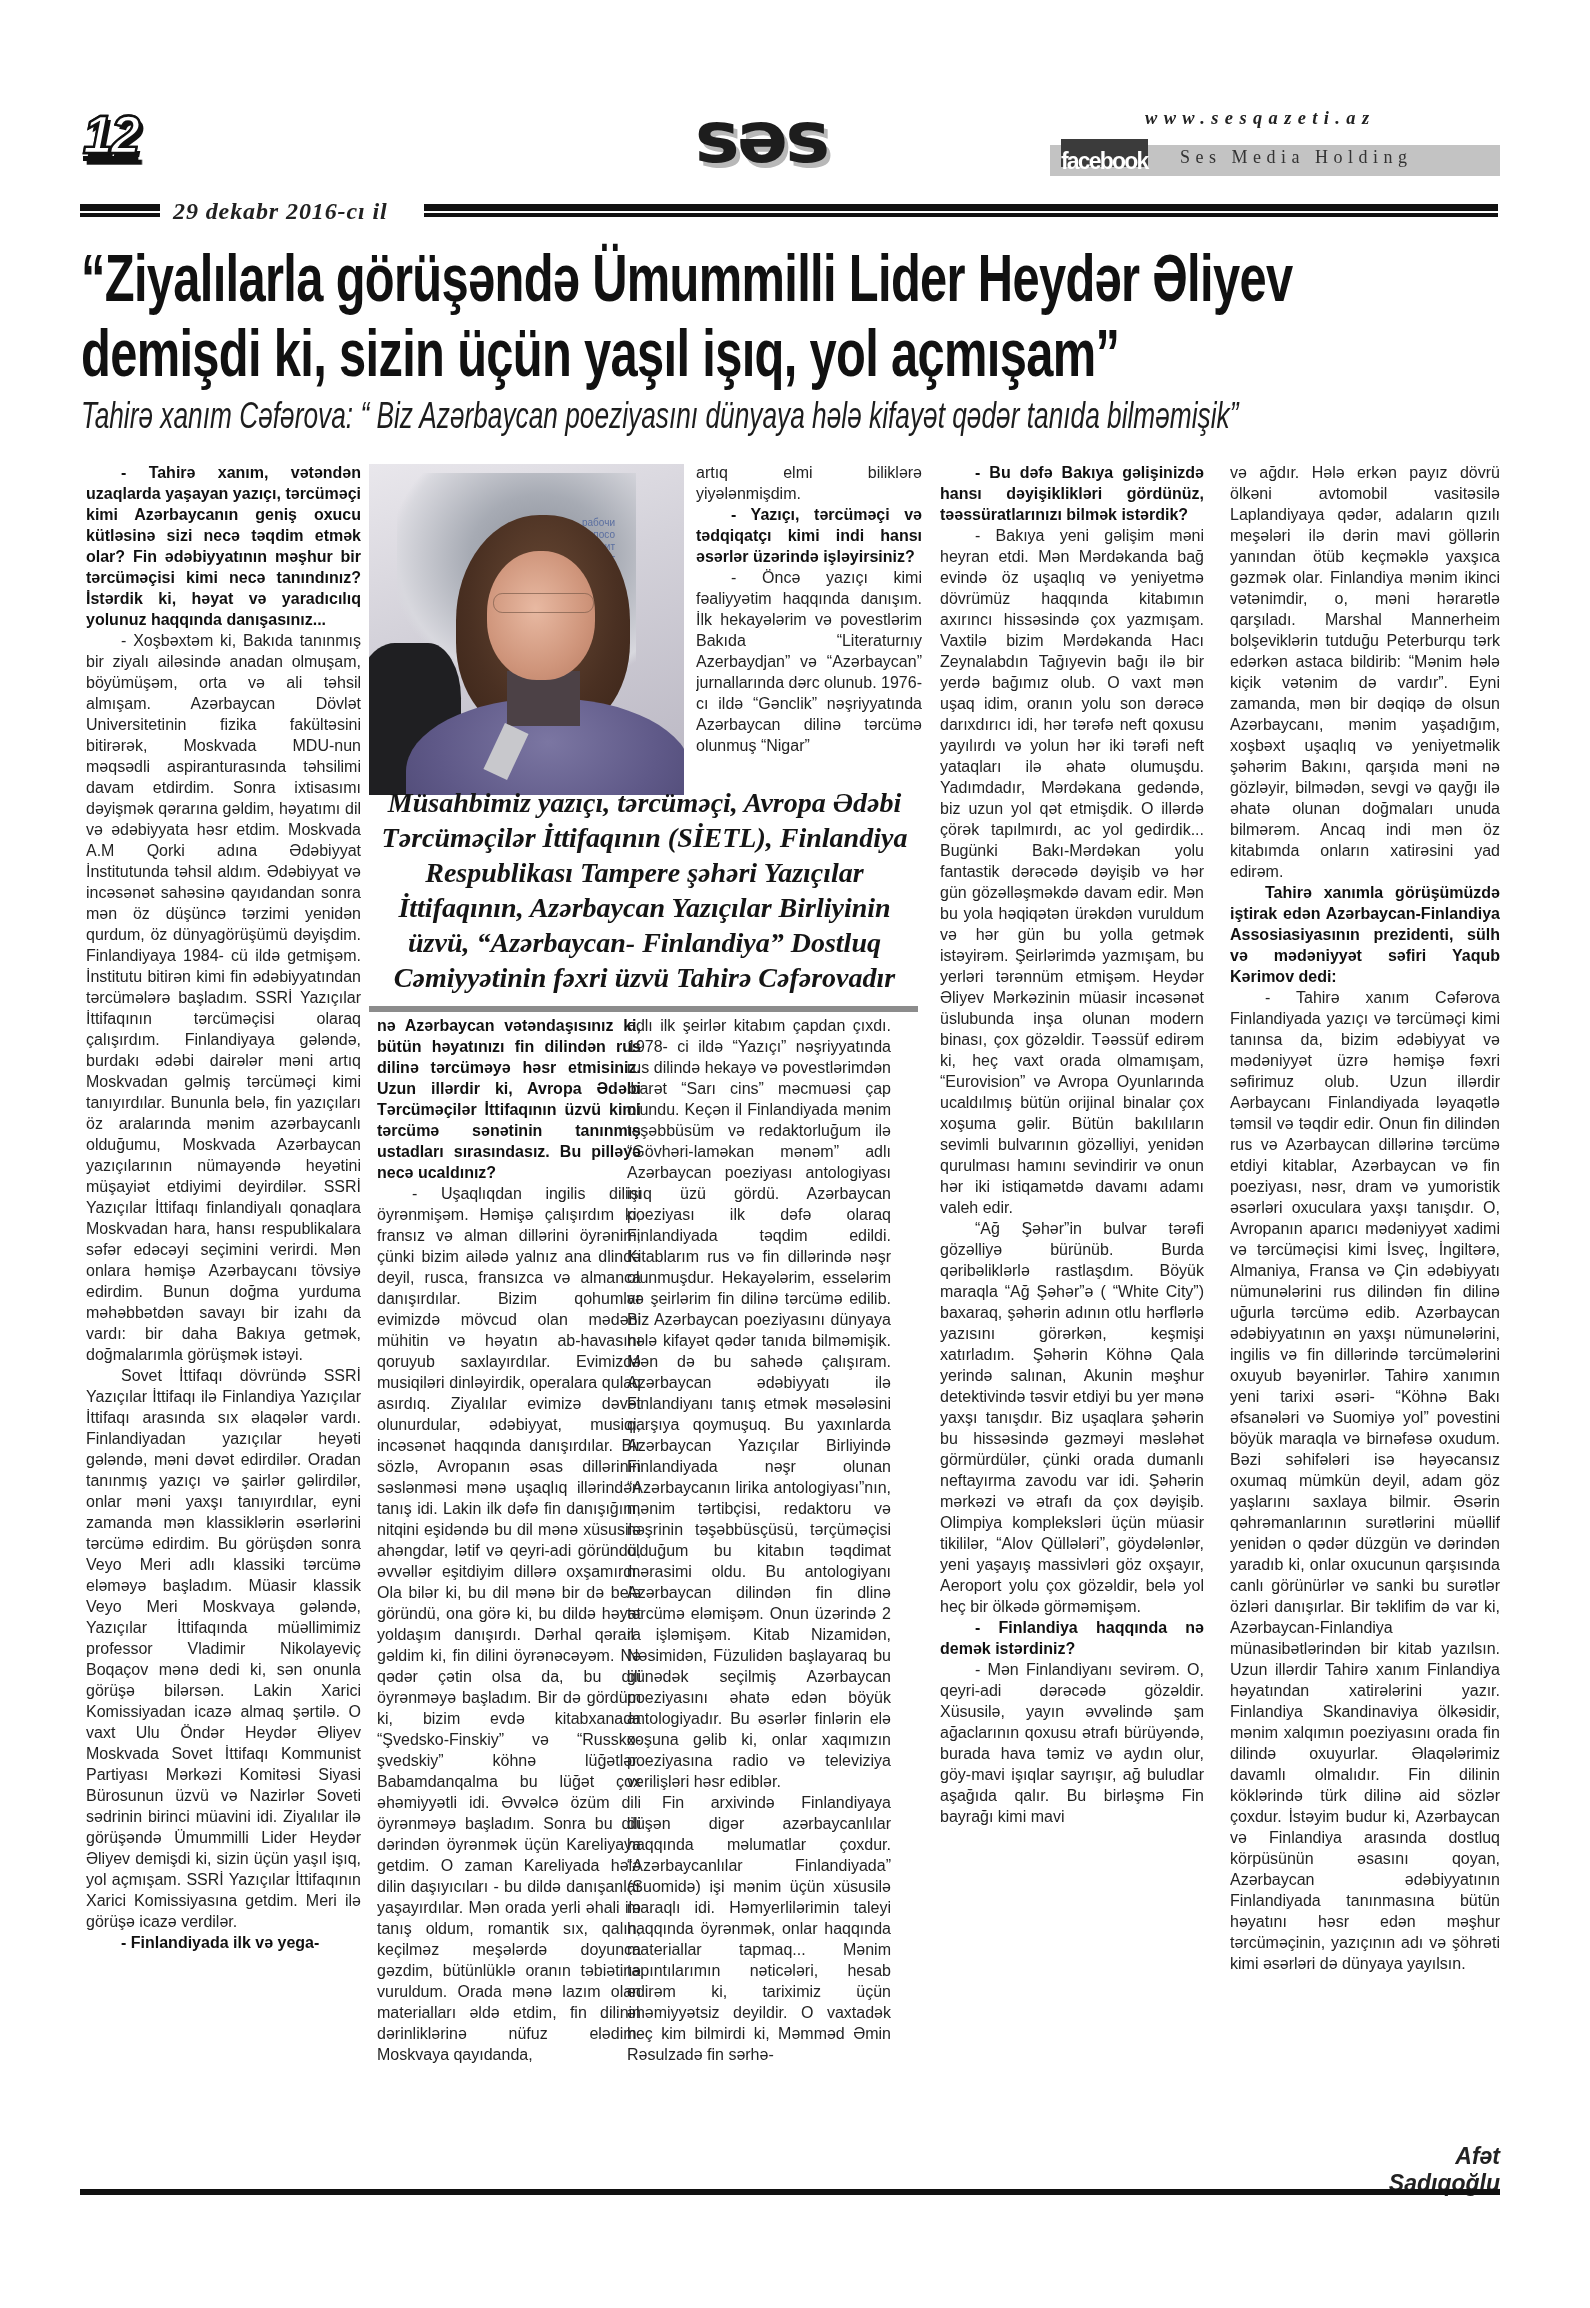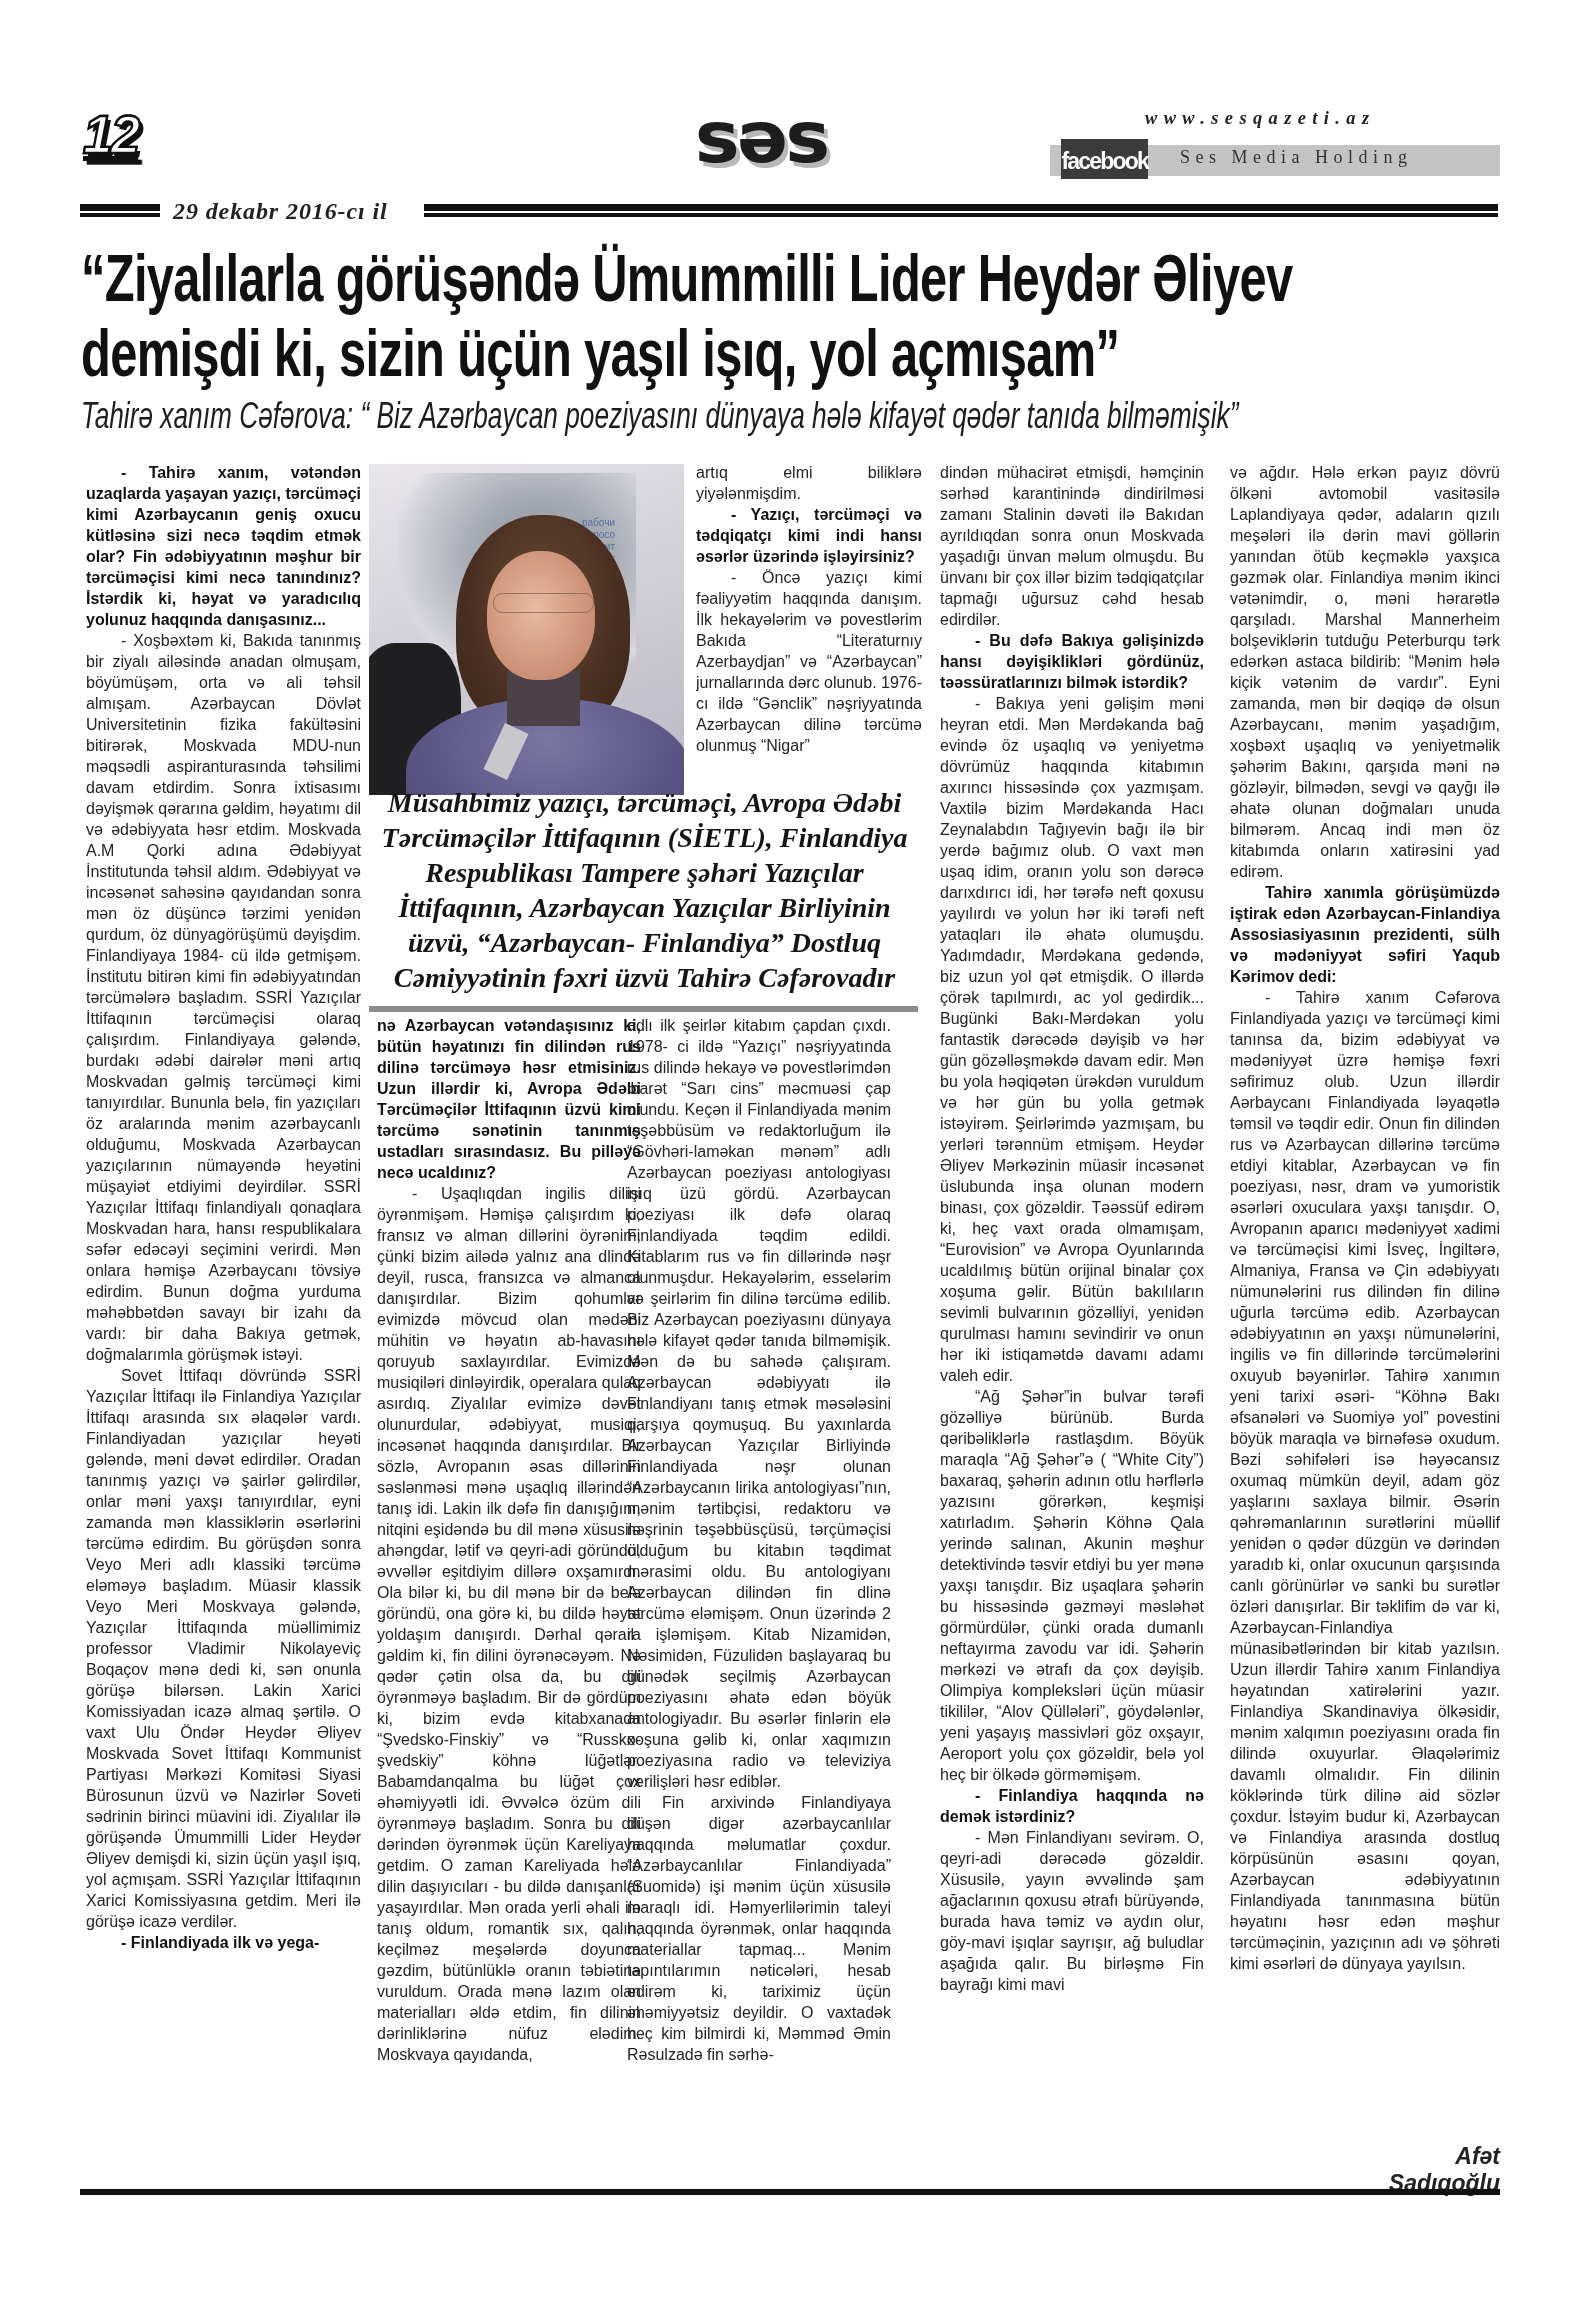--- a/index.html
+++ b/index.html
@@ -26,24 +26,24 @@
   .website {
     position: absolute; left: 1137px; top: 108px;
     font-family: "Liberation Serif", serif; font-style: italic; font-weight: bold;
     font-size: 18.4px; letter-spacing: 6.4px; color: #222; margin-left: 8px;
   }
   .fb-bar {
     position: absolute; left: 1050px; top: 145px; width: 450px; height: 31px;
     background: #c3c3c3;
   }
   .fb-logo {
-    position: absolute; left: 1061px; top: 139px; width: 87px; height: 40px;
+    position: absolute; left: 1061px; top: 139px; width: 87px; height: 28px;
     background: #3b3b3b; color: #fff;
     font-family: "Liberation Sans", sans-serif; font-weight: bold; font-size: 23px;
-    letter-spacing: -1.8px; line-height: 44px; text-align: right;
+    letter-spacing: -1.8px; line-height: 44px; text-align: left;
     transform-origin: left; 
   }
   .fb-text {
     position: absolute; left: 1180px; top: 147px;
     font-family: "Liberation Serif", serif; font-size: 18px; letter-spacing: 5.5px; color: #333;
   }
 
   .rule-left { position: absolute; left: 80px; top: 204px; width: 80px; height: 13px; border-top: 7.3px solid #111; border-bottom: 4.6px solid #111; }
   .rule-right { position: absolute; left: 424px; top: 204px; width: 1074px; height: 13px; border-top: 7.3px solid #111; border-bottom: 4.6px solid #111; }
   .rule-left::after, .rule-right::after { content: ""; }
@@ -158,21 +158,20 @@
   </div>
 <div class="col col2a">
     <p class="q noindent">nə Azərbaycan vətəndaşısınız ki, bütün həyatınızı fin dilindən rus dilinə tərcüməyə həsr etmisiniz. Uzun illərdir ki, Avropa Ədəbi Tərcüməçilər İttifaqının üzvü kimi tərcümə sənətinin tanınmış ustadları sırasındasız. Bu pilləyə necə ucaldınız?</p>
     <p class="a">- Uşaqlıqdan ingilis dilini öyrənmişəm. Həmişə çalışırdım ki, fransız və alman dillərini öyrənim, çünki bizim ailədə yalnız ana dlində deyil, rusca, fransızca və almanca danışırdılar. Bizim qohumlar evimizdə mövcud olan mədəni mühitin və həyatın ab-havasını qoruyub saxlayırdılar. Evimizdə musiqiləri dinləyirdik, operalara qulaq asırdıq. Ziyalılar evimizə dəvət olunurdular, ədəbiyyat, musiqi, incəsənət haqqında danışırdılar. Bir sözlə, Avropanın əsas dillərinin səslənməsi mənə uşaqlıq illərindən tanış idi. Lakin ilk dəfə fin danışığını, nitqini eşidəndə bu dil mənə xüsusilə ahəngdar, lətif və qeyri-adi göründü, əvvəllər eşitdiyim dillərə oxşamırdı. Ola bilər ki, bu dil mənə bir də belə göründü, ona görə ki, bu dildə həyat yoldaşım danışırdı. Dərhal qərara gəldim ki, fin dilini öyrənəcəyəm. Nə qədər çətin olsa da, bu dili öyrənməyə başladım. Bir də gördüm ki, bizim evdə kitabxanada “Şvedsko-Finskiy” və “Russko-şvedskiy” köhnə lüğətlər. Babamdanqalma bu lüğət çox əhəmiyyətli idi. Əvvəlcə özüm dili öyrənməyə başladım. Sonra bu dili dərindən öyrənmək üçün Kareliyaya getdim. O zaman Kareliyada hələ dilin daşıyıcıları - bu dildə danışanlar yaşayırdılar. Mən orada yerli əhali ilə tanış oldum, romantik sıx, qalın, keçilməz meşələrdə doyunca gəzdim, bütünlüklə oranın təbiətinə vuruldum. Orada mənə lazım olan materialları əldə etdim, fin dilinin dərinliklərinə nüfuz elədim. Moskvaya qayıdanda,</p>
   </div>
 <div class="col col2b">
     <p class="a noindent">adlı ilk şeirlər kitabım çapdan çıxdı. 1978- ci ildə “Yazıçı” nəşriyyatında rus dilində hekayə və povestlərimdən ibarət “Sarı cins” məcmuəsi çap olundu. Keçən il Finlandiyada mənim təşəbbüsüm və redaktorluğum ilə “Gövhəri-laməkan mənəm” adlı Azərbaycan poeziyası antologiyası işıq üzü gördü. Azərbaycan poeziyası ilk dəfə olaraq Finlandiyada təqdim edildi. Kitablarım rus və fin dillərində nəşr olunmuşdur. Hekayələrim, esselərim və şeirlərim fin dilinə tərcümə edilib. Biz Azərbaycan poeziyasını dünyaya hələ kifayət qədər tanıda bilməmişik. Mən də bu sahədə çalışıram. Azərbaycan ədəbiyyatı ilə Finlandiyanı tanış etmək məsələsini qarşıya qoymuşuq. Bu yaxınlarda Azərbaycan Yazıçılar Birliyində Finlandiyada nəşr olunan “Azərbaycanın lirika antologiyası”nın, mənim tərtibçisi, redaktoru və nəşrinin təşəbbüsçüsü, tərçüməçisi olduğum bu kitabın təqdimat mərasimi oldu. Bu antologiyanı Azərbaycan dilindən fin dlinə tərcümə eləmişəm. Onun üzərində 2 il işləmişəm. Kitab Nizamidən, Nəsimidən, Füzulidən başlayaraq bu günədək seçilmiş Azərbaycan poeziyasını əhatə edən böyük antologiyadır. Bu əsərlər finlərin elə xoşuna gəlib ki, onlar xaqımızın poeziyasına radio və televiziya verilişləri həsr ediblər.</p>
     <p class="a">Fin arxivində Finlandiyaya düşən digər azərbaycanlılar haqqında məlumatlar çoxdur. “Azərbaycanlılar Finlandiyada” (Suomidə) işi mənim üçün xüsusilə maraqlı idi. Həmyerlilərimin taleyi haqqında öyrənmək, onlar haqqında materiallar tapmaq... Mənim tapıntılarımın nəticələri, hesab edirəm ki, tariximiz üçün əhəmiyyətsiz deyildir. O vaxtadək heç kim bilmirdi ki, Məmməd Əmin Rəsulzadə fin sərhə-</p>
   </div>
 <div class="col col3">
-    <p class="a noindent">dindən mühacirət etmişdi, həmçinin sərhəd karantinində dindirilməsi zamanı Stalinin dəvəti ilə Bakıdan ayrıldıqdan sonra onun Moskvada yaşadığı ünvan məlum olmuşdu. Bu ünvanı bir çox illər bizim tədqiqatçılar tapmağı uğursuz cəhd hesab edirdilər.</p>
     <p class="q">- Bu dəfə Bakıya gəlişinizdə hansı dəyişiklikləri gördünüz, təəssüratlarınızı bilmək istərdik?</p>
     <p class="a">- Bakıya yeni gəlişim məni heyran etdi. Mən Mərdəkanda bağ evində öz uşaqlıq və yeniyetmə dövrümüz haqqında kitabımın axırıncı hissəsində çox yazmışam. Vaxtilə bizim Mərdəkanda Hacı Zeynalabdın Tağıyevin bağı ilə bir yerdə bağımız olub. O vaxt mən uşaq idim, oranın yolu son dərəcə darıxdırıcı idi, hər tərəfə neft qoxusu yayılırdı və yolun hər iki tərəfi neft yataqları ilə əhatə olumuşdu. Yadımdadır, Mərdəkana gedəndə, biz uzun yol qət etmişdik. O illərdə çörək tapılmırdı, ac yol gedirdik... Bugünki Bakı-Mərdəkan yolu fantastik dərəcədə dəyişib və hər gün gözəlləşməkdə davam edir. Mən bu yola həqiqətən ürəkdən vuruldum və hər gün bu yolla getmək istəyirəm. Şeirlərimdə yazmışam, bu yerləri tərənnüm etmişəm. Heydər Əliyev Mərkəzinin müasir incəsənət üslubunda inşa olunan modern binası, çox gözəldir. Təəssüf edirəm ki, heç vaxt orada olmamışam, “Eurovision” və Avropa Oyunlarında ucaldılmış bütün orijinal binalar çox xoşuma gəlir. Bütün bakılıların sevimli bulvarının gözəlliyi, yenidən qurulması hamını sevindirir və onun hər iki istiqamətdə davamı adamı valeh edir.</p>
     <p class="a">“Ağ Şəhər”in bulvar tərəfi gözəlliyə bürünüb. Burda qəribəliklərlə rastlaşdım. Böyük maraqla “Ağ Şəhər”ə ( “White City”) baxaraq, şəhərin adının otlu hərflərlə yazısını görərkən, keşmişi xatırladım. Şəhərin Köhnə Qala yerində salınan, Akunin məşhur detektivində təsvir etdiyi bu yer mənə yaxşı tanışdır. Biz uşaqlara şəhərin bu hissəsində gəzməyi məsləhət görmürdülər, çünki orada dumanlı neftayırma zavodu var idi. Şəhərin mərkəzi və ətrafı da çox dəyişib. Olimpiya kompleksləri üçün müasir tikililər, “Alov Qüllələri”, göydələnlər, yeni yaşayış massivləri göz oxşayır, Aeroport yolu çox gözəldir, belə yol heç bir ölkədə görməmişəm.</p>
     <p class="q">- Finlandiya haqqında nə demək istərdiniz?</p>
     <p class="a">- Mən Finlandiyanı sevirəm. O, qeyri-adi dərəcədə gözəldir. Xüsusilə, yayın əvvəlində şam ağaclarının qoxusu ətrafı bürüyəndə, burada hava təmiz və aydın olur, göy-mavi işıqlar sayrışır, ağ buludlar aşağıda qalır. Bu birləşmə Fin bayrağı kimi mavi</p>
   </div>
 <div class="col col4">
     <p class="a noindent">və ağdır. Hələ erkən payız dövrü ölkəni avtomobil vasitəsilə Laplandiyaya qədər, adaların qızılı meşələri ilə dərin mavi göllərin yanından ötüb keçməklə yaxşıca gəzmək olar. Finlandiya mənim ikinci vətənimdir, o, məni hərarətlə qarşıladı. Marshal Mannerheim bolşeviklərin tutduğu Peterburqu tərk edərkən astaca bildirib: “Mənim hələ kiçik vətənim də vardır”. Eyni zamanda, mən bir dəqiqə də olsun Azərbaycanı, mənim yaşadığım, xoşbəxt uşaqlıq və yeniyetməlik şəhərim Bakını, qarşıda məni nə gözləyir, bilmədən, sevgi və qayğı ilə əhatə olunan doğmaları unuda bilmərəm. Ancaq indi mən öz kitabımda onların xatirəsini yad edirəm.</p>
     <p class="q">Tahirə xanımla görüşümüzdə iştirak edən Azərbaycan-Finlandiya Assosiasiyasının prezidenti, sülh və mədəniyyət səfiri Yaqub Kərimov dedi:</p>
     <p class="a">- Tahirə xanım Cəfərova Finlandiyada yazıçı və tərcüməçi kimi tanınsa da, bizim ədəbiyyat və mədəniyyət üzrə həmişə fəxri səfirimuz olub. Uzun illərdir Aərbaycanı Finlandiyada ləyaqətlə təmsil və təqdir edir. Onun fin dilindən rus və Azərbaycan dillərinə tərcümə etdiyi kitablar, Azərbaycan və fin poeziyası, nəsr, dram və yumoristik əsərləri oxuculara yaxşı tanışdır. O, Avropanın aparıcı mədəniyyət xadimi və tərcüməçisi kimi İsveç, İngiltərə, Almaniya, Fransa və Çin ədəbiyyatı nümunələrini rus dilindən fin dilinə uğurla tərcümə edib. Azərbaycan ədəbiyyatının ən yaxşı nümunələrini, ingilis və fin dillərində tərcümələrini oxuyub bəyənirlər. Tahirə xanımın yeni tarixi əsəri- “Köhnə Bakı əfsanələri və Suomiyə yol” povestini böyük maraqla və birnəfəsə oxudum. Bəzi səhifələri isə həyəcansız oxumaq mümkün deyil, adam göz yaşlarını saxlaya bilmir. Əsərin qəhrəmanlarının surətlərini müəllif yenidən o qədər düzgün və dərindən yaradıb ki, onlar oxucunun qarşısında canlı görünürlər və sanki bu surətlər özləri danışırlar. Bir təklifim də var ki, Azərbaycan-Finlandiya münasibətlərindən bir kitab yazılsın. Uzun illərdir Tahirə xanım Finlandiya həyatından xatirələrini yazır. Finlandiya Skandinaviya ölkəsidir, mənim xalqımın poeziyasını orada fin dilində oxuyurlar. Əlaqələrimiz davamlı olmalıdır. Fin dilinin köklərində türk dilinə aid sözlər çoxdur. İstəyim budur ki, Azərbaycan və Finlandiya arasında dostluq körpüsünün əsasını qoyan, Azərbaycan ədəbiyyatının Finlandiyada tanınmasına bütün həyatını həsr edən məşhur tərcüməçinin, yazıçının adı və şöhrəti kimi əsərləri də dünyaya yayılsın.</p>

